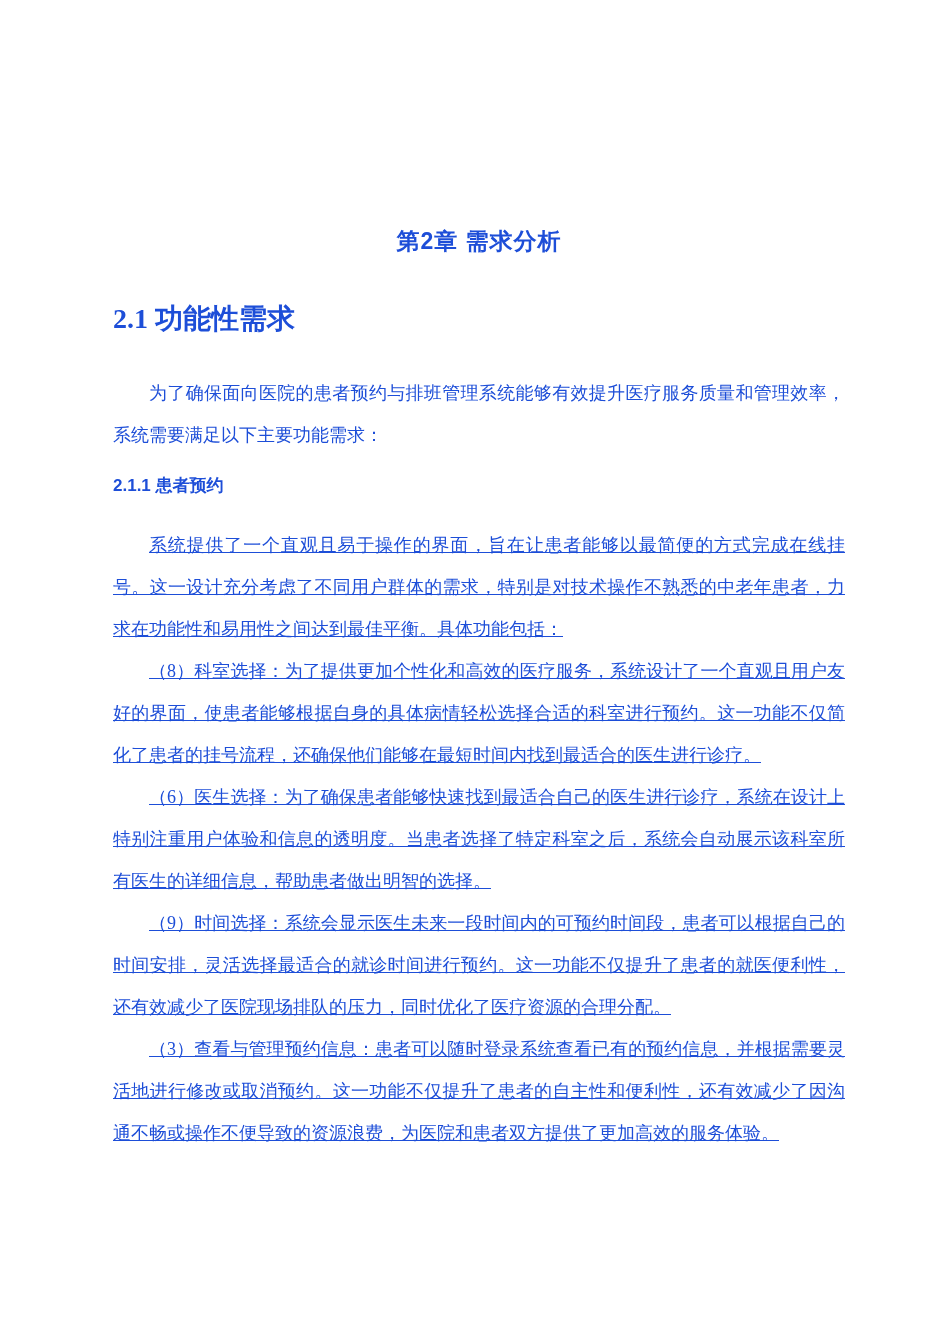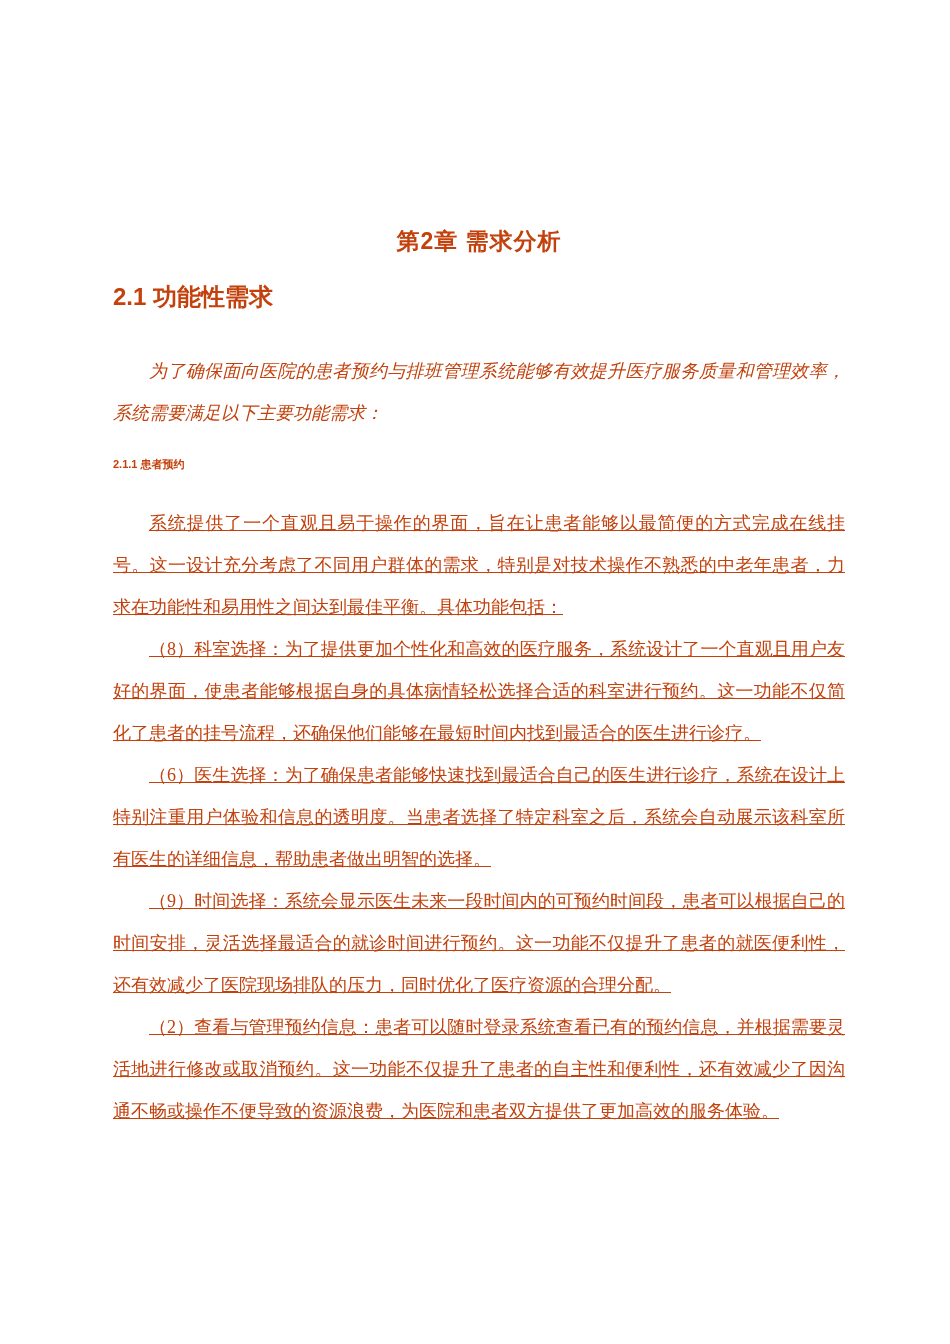--- a/index.html
+++ b/index.html
@@ -5,63 +5,62 @@
   html, body {
     margin: 0;
     padding: 0;
     background: #ffffff;
   }
   .page {
     position: relative;
     width: 950px;
     height: 1304px;
     background: #ffffff;
-    color: #c2410c;
+    color: #1d4ed8;
     box-sizing: border-box;
     overflow: hidden;
     font-family: "Liberation Serif", "DejaVu Serif", serif;
   }
   .content {
     position: absolute;
     left: 113px;
     width: 732px;
     top: 0;
   }
   .chapter-title {
     margin: 226px 0 0 0;
     text-align: center;
     font-family: "Liberation Sans", "DejaVu Sans", sans-serif;
     font-weight: bold;
     font-size: 23px;
     line-height: 30px;
     letter-spacing: 1px;
   }
   .section-heading {
-    margin: 28px 0 0 0;
-    font-family: Liberation Sans, sans-serif;
+    margin: 50px 0 0 0;
+    font-family: Liberation Serif, serif;
     font-weight: bold;
-    font-size: 24px;
+    font-size: 28px;
     line-height: 26px;
   }
   .para {
     margin: 0;
     font-size: 18px;
     line-height: 42px;
     text-align: justify;
     text-indent: 2em;
   }
   .intro-para {
     margin-top: 40px;
-    font-style: italic;
   }
   .subsection-heading {
     margin: 18px 0 0 0;
     font-family: "Liberation Sans", "DejaVu Sans", sans-serif;
     font-weight: bold;
-    font-size: 11px;
+    font-size: 17px;
     line-height: 24px;
   }
   .body-block {
     margin-top: 26px;
     text-decoration: underline;
   }
 </style>
 </head>
 <body>
 
@@ -74,17 +73,17 @@
 
     <p class="para intro-para">为了确保面向医院的患者预约与排班管理系统能够有效提升医疗服务质量和管理效率，系统需要满足以下主要功能需求：</p>
 
     <h3 class="subsection-heading">2.1.1  患者预约</h3>
 
     <div class="body-block">
       <p class="para">系统提供了一个直观且易于操作的界面，旨在让患者能够以最简便的方式完成在线挂号。这一设计充分考虑了不同用户群体的需求，特别是对技术操作不熟悉的中老年患者，力求在功能性和易用性之间达到最佳平衡。具体功能包括：</p>
       <p class="para">（8）科室选择：为了提供更加个性化和高效的医疗服务，系统设计了一个直观且用户友好的界面，使患者能够根据自身的具体病情轻松选择合适的科室进行预约。这一功能不仅简化了患者的挂号流程，还确保他们能够在最短时间内找到最适合的医生进行诊疗。</p>
       <p class="para">（6）医生选择：为了确保患者能够快速找到最适合自己的医生进行诊疗，系统在设计上特别注重用户体验和信息的透明度。当患者选择了特定科室之后，系统会自动展示该科室所有医生的详细信息，帮助患者做出明智的选择。</p>
       <p class="para">（9）时间选择：系统会显示医生未来一段时间内的可预约时间段，患者可以根据自己的时间安排，灵活选择最适合的就诊时间进行预约。这一功能不仅提升了患者的就医便利性，还有效减少了医院现场排队的压力，同时优化了医疗资源的合理分配。</p>
-      <p class="para">（2）查看与管理预约信息：患者可以随时登录系统查看已有的预约信息，并根据需要灵活地进行修改或取消预约。这一功能不仅提升了患者的自主性和便利性，还有效减少了因沟通不畅或操作不便导致的资源浪费，为医院和患者双方提供了更加高效的服务体验。</p>
+      <p class="para">（3）查看与管理预约信息：患者可以随时登录系统查看已有的预约信息，并根据需要灵活地进行修改或取消预约。这一功能不仅提升了患者的自主性和便利性，还有效减少了因沟通不畅或操作不便导致的资源浪费，为医院和患者双方提供了更加高效的服务体验。</p>
     </div>
 
   </div>
 </div>
 
 </body></html>

